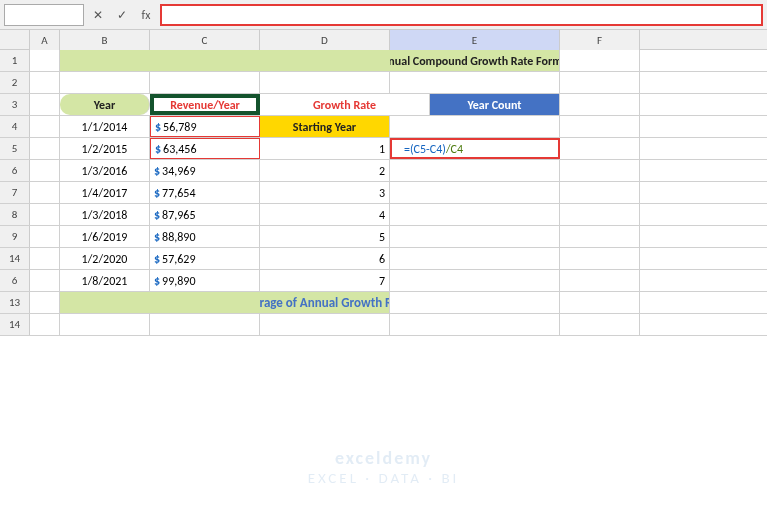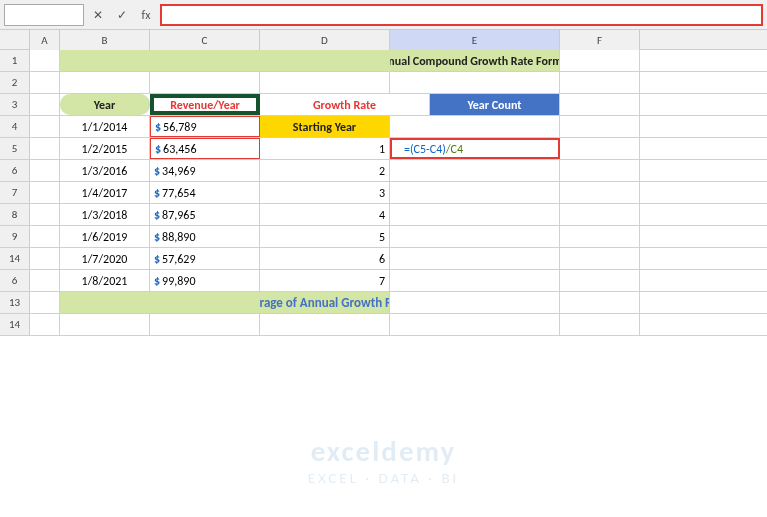--- a/index.html
+++ b/index.html
@@ -187,21 +187,21 @@
     .watermark {
       position: absolute;
       bottom: 30px;
       left: 50%;
       transform: translateX(-50%);
       text-align: center;
       opacity: 0.18;
       pointer-events: none;
     }
     .watermark .wm-logo {
-      font-size: 29px;
+      font-size: 18px;
       font-weight: bold;
       color: #6699cc;
       letter-spacing: 2px;
     }
     .watermark .wm-sub {
       font-size: 15px;
       color: #6699cc;
       letter-spacing: 3px;
     }
 
@@ -342,21 +342,21 @@
         <span>88,890</span>
       </div>
       <div class="cell col-d cell-right">5</div>
       <div class="cell col-e"></div>
       <div class="cell col-f"></div>
     </div>
 
     <div class="spreadsheet-row">
       <div class="row-num">14</div>
       <div class="cell col-a"></div>
-      <div class="cell col-b cell-center">1/7/2020</div>
+      <div class="cell col-b cell-center">1/2/2020</div>
       <div class="cell col-c">
         <span class="dollar-sign">$</span>
         <span>57,629</span>
       </div>
       <div class="cell col-d cell-right">6</div>
       <div class="cell col-e"></div>
       <div class="cell col-f"></div>
     </div>
 
     <div class="spreadsheet-row">

